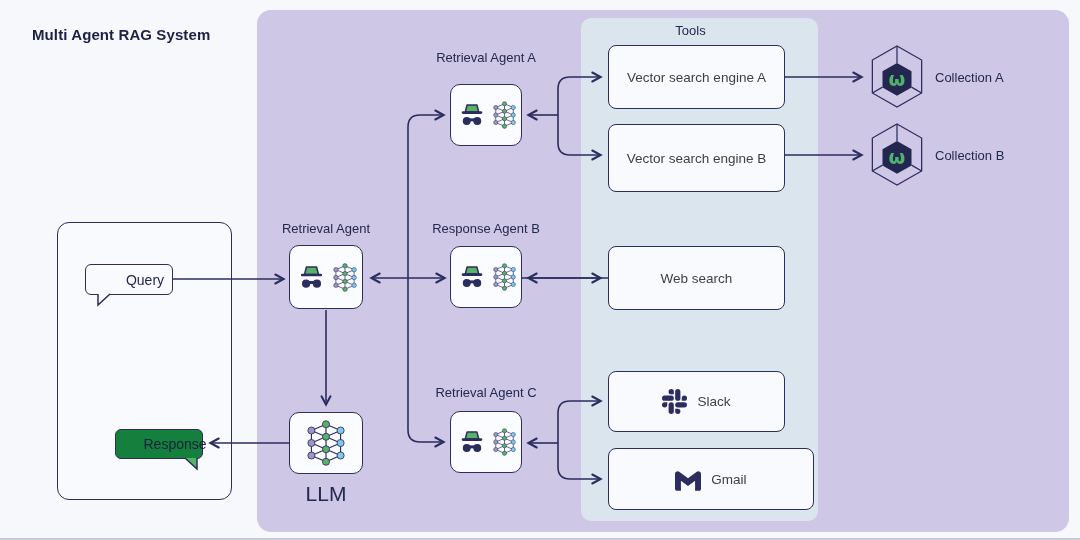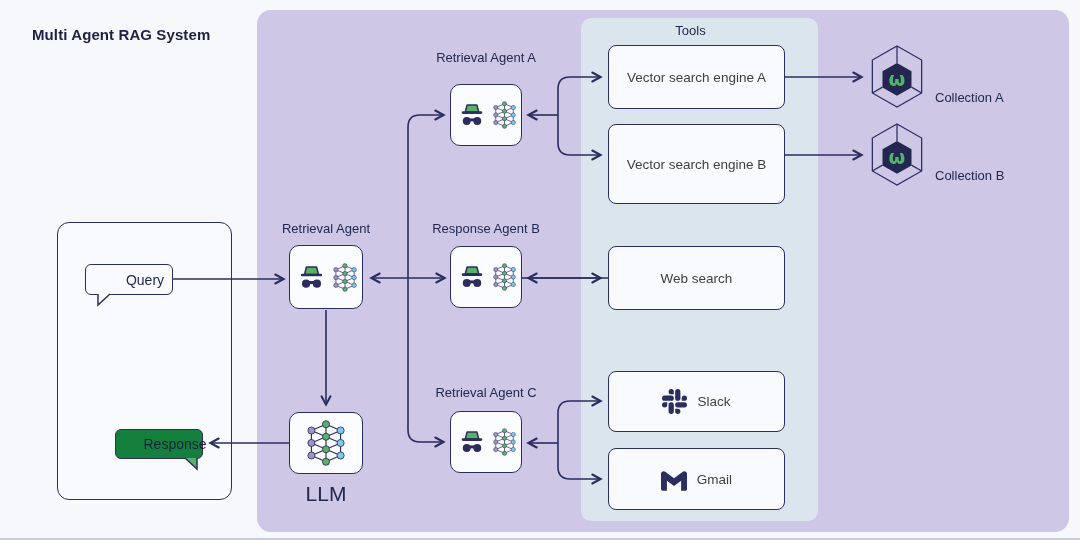--- a/index.html
+++ b/index.html
@@ -41,21 +41,21 @@
     display:flex;align-items:center;justify-content:center;gap:4px;box-sizing:border-box;
   }
   .node-label{
     font-size:13px;color:#23284f;white-space:nowrap;transform:translateX(-50%);text-align:center;
   }
   .tool-box{
     background:#f8fafd;border:1.6px solid #2b2d5e;border-radius:8px;
     display:flex;align-items:center;justify-content:center;gap:10px;
     font-size:13.5px;color:#404040;box-sizing:border-box;
   }
-  .collection-label{font-size:13px;color:#23284f;transform:translateY(-50%);white-space:nowrap;margin-top:20px;}
+  .collection-label{font-size:13px;color:#23284f;transform:translateY(-50%);white-space:nowrap;}
   .overlay{left:0;top:0;pointer-events:none;}
   .bottom-line{left:0;bottom:0;width:1080px;height:2px;background:#c9ccd7;}
 </style>
 </head>
 <body>
 
 <svg width="0" height="0" style="position:absolute">
   <defs>
     <symbol id="sym-agent" viewBox="0 0 40 40">
       <path d="M13.5 6.5 H26.5 L29 16 H11 Z" fill="#57b266" stroke="#2b2d5e" stroke-width="2" stroke-linejoin="round"></path>
@@ -178,33 +178,33 @@
       <use href="#sym-agent"></use>
     </svg>
   <svg width="25" height="32">
       <use href="#sym-net"></use>
     </svg>
 </div>
 
 <div class="abs tool-box" style="left:608px;top:45px;width:177px;height:64px">
   <span>Vector search engine A</span>
 </div>
-<div class="abs tool-box" style="left:608px;top:124px;width:177px;height:80px">
+<div class="abs tool-box" style="left:608px;top:124px;width:177px;height:68px">
   <span>Vector search engine B</span>
 </div>
 <div class="abs tool-box" style="left:608px;top:246px;width:177px;height:64px">
   <span>Web search</span>
 </div>
 <div class="abs tool-box" style="left:608px;top:371px;width:177px;height:61px">
   <svg width="25" height="25">
       <use href="#sym-slack"></use>
     </svg>
   <span>Slack</span>
 </div>
-<div class="abs tool-box" style="left:608px;top:448px;width:177px;height:62px">
+<div class="abs tool-box" style="left:608px;top:448px;width:206px;height:62px">
   <svg width="26" height="26" style="margin-top:3px">
       <use href="#sym-gmail"></use>
     </svg>
   <span>Gmail</span>
 </div>
 
 <svg class="abs" style="left:868px;top:44px" width="58" height="65">
     <use href="#sym-weaviate"></use>
   </svg>
 <div class="abs collection-label" style="left:935px;top:77px">Collection A</div>

